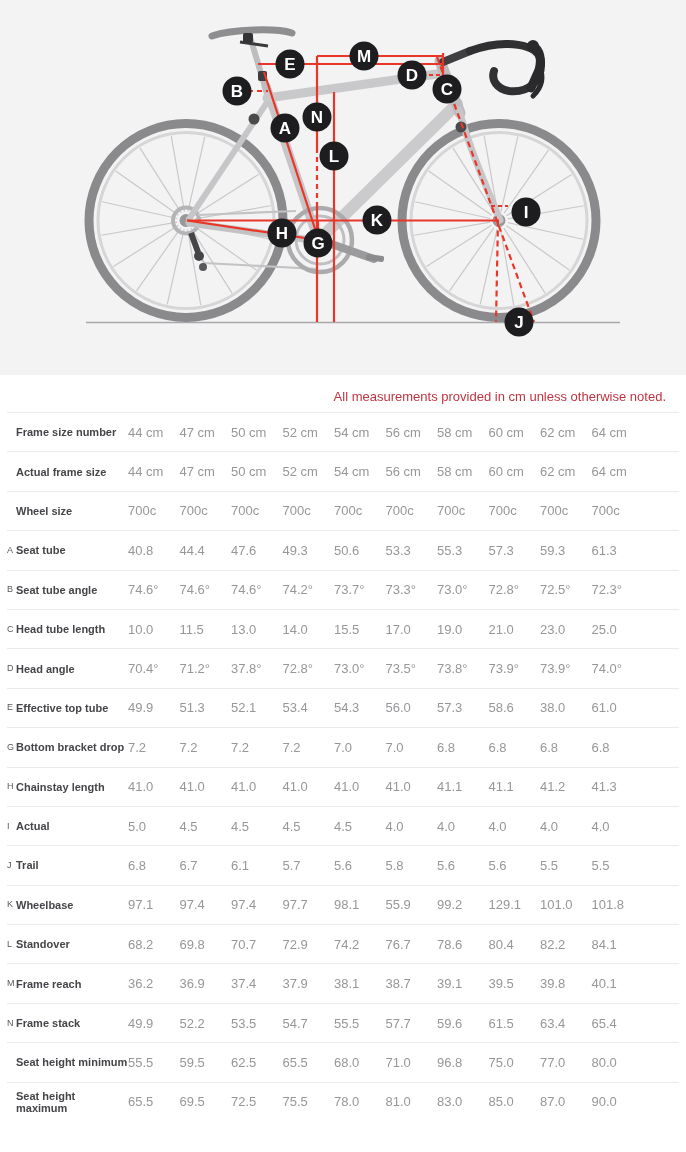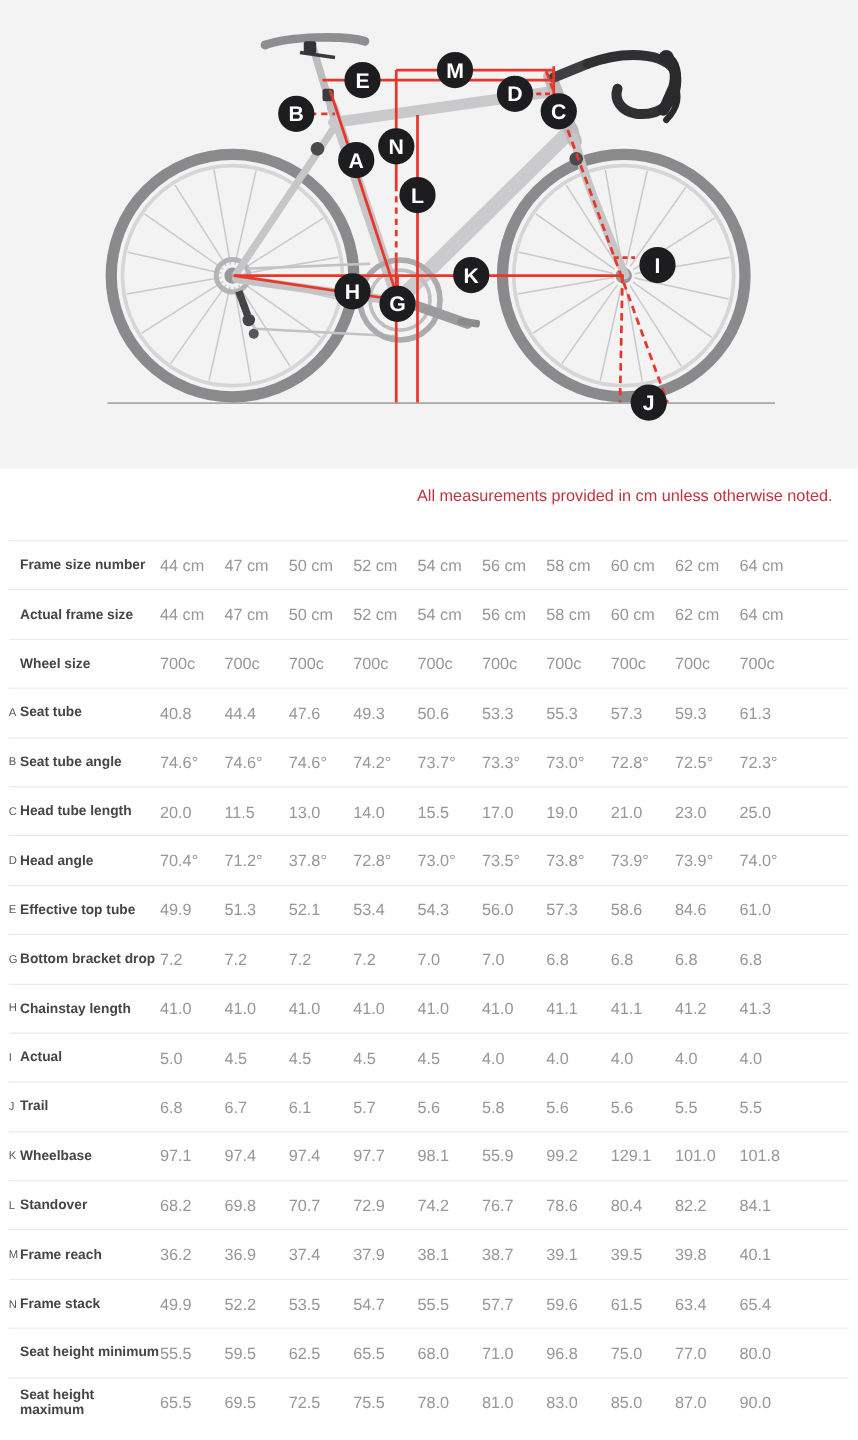--- a/index.html
+++ b/index.html
@@ -28,21 +28,21 @@
   .note{
     margin-top:14px;
     padding-right:20px;
     text-align:right;
     font-size:13px;
     color:#c03440;
   }
 
   
   .geo-table{
-    margin-top:28px;
+    margin-top:8px;
     width:672px;
     margin-left:7px;
   }
   .geo-row{
     display:flex;
     align-items:center;
     height:39.4px;
     box-sizing:border-box;
     border-top:1px solid #ebebeb;
   }
@@ -335,21 +335,21 @@
         <div class="geo-val">72.8°</div>
         <div class="geo-val">72.5°</div>
         <div class="geo-val">72.3°</div>
       </div>
 
     <div class="geo-row">
       <div class="geo-head">
         <span class="geo-letter">C</span>
         <span class="geo-label">Head tube length</span>
       </div>
-    <div class="geo-val">20.0</div>
+    <div class="geo-val">10.0</div>
         <div class="geo-val">11.5</div>
         <div class="geo-val">13.0</div>
         <div class="geo-val">14.0</div>
         <div class="geo-val">15.5</div>
         <div class="geo-val">17.0</div>
         <div class="geo-val">19.0</div>
         <div class="geo-val">21.0</div>
         <div class="geo-val">23.0</div>
         <div class="geo-val">25.0</div>
       </div>
@@ -377,21 +377,21 @@
         <span class="geo-label">Effective top tube</span>
       </div>
     <div class="geo-val">49.9</div>
         <div class="geo-val">51.3</div>
         <div class="geo-val">52.1</div>
         <div class="geo-val">53.4</div>
         <div class="geo-val">54.3</div>
         <div class="geo-val">56.0</div>
         <div class="geo-val">57.3</div>
         <div class="geo-val">58.6</div>
-        <div class="geo-val">84.6</div>
+        <div class="geo-val">38.0</div>
         <div class="geo-val">61.0</div>
       </div>
 
     <div class="geo-row">
       <div class="geo-head">
         <span class="geo-letter">G</span>
         <span class="geo-label">Bottom bracket drop</span>
       </div>
     <div class="geo-val">7.2</div>
         <div class="geo-val">7.2</div>

